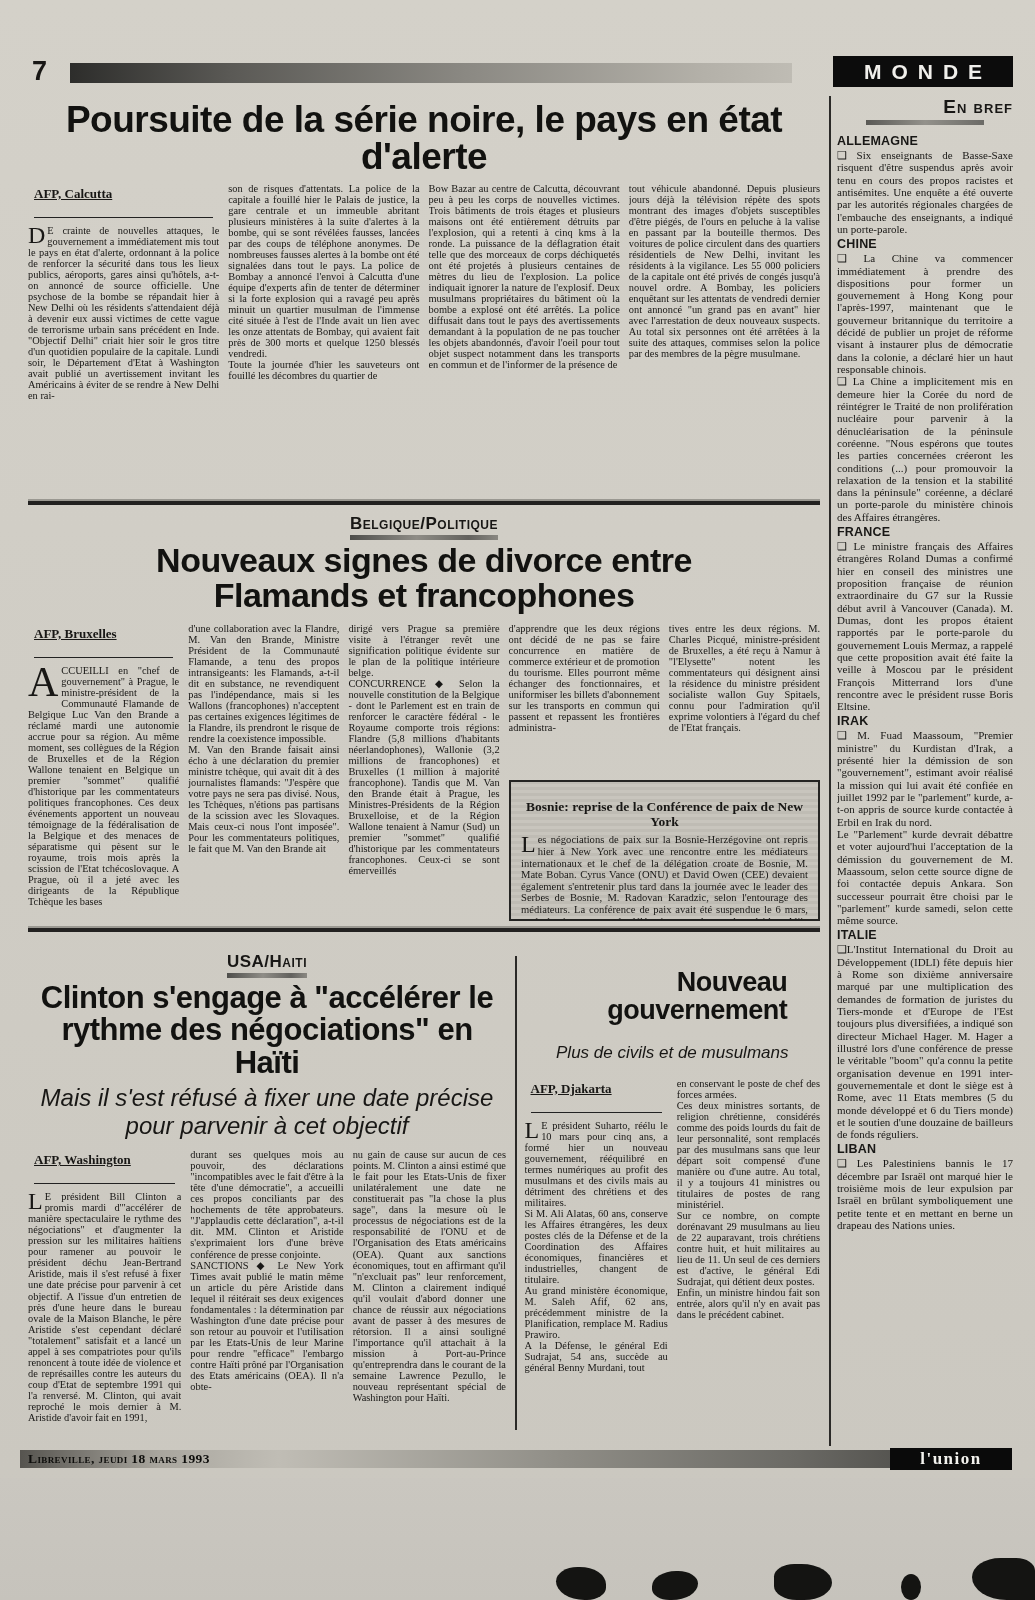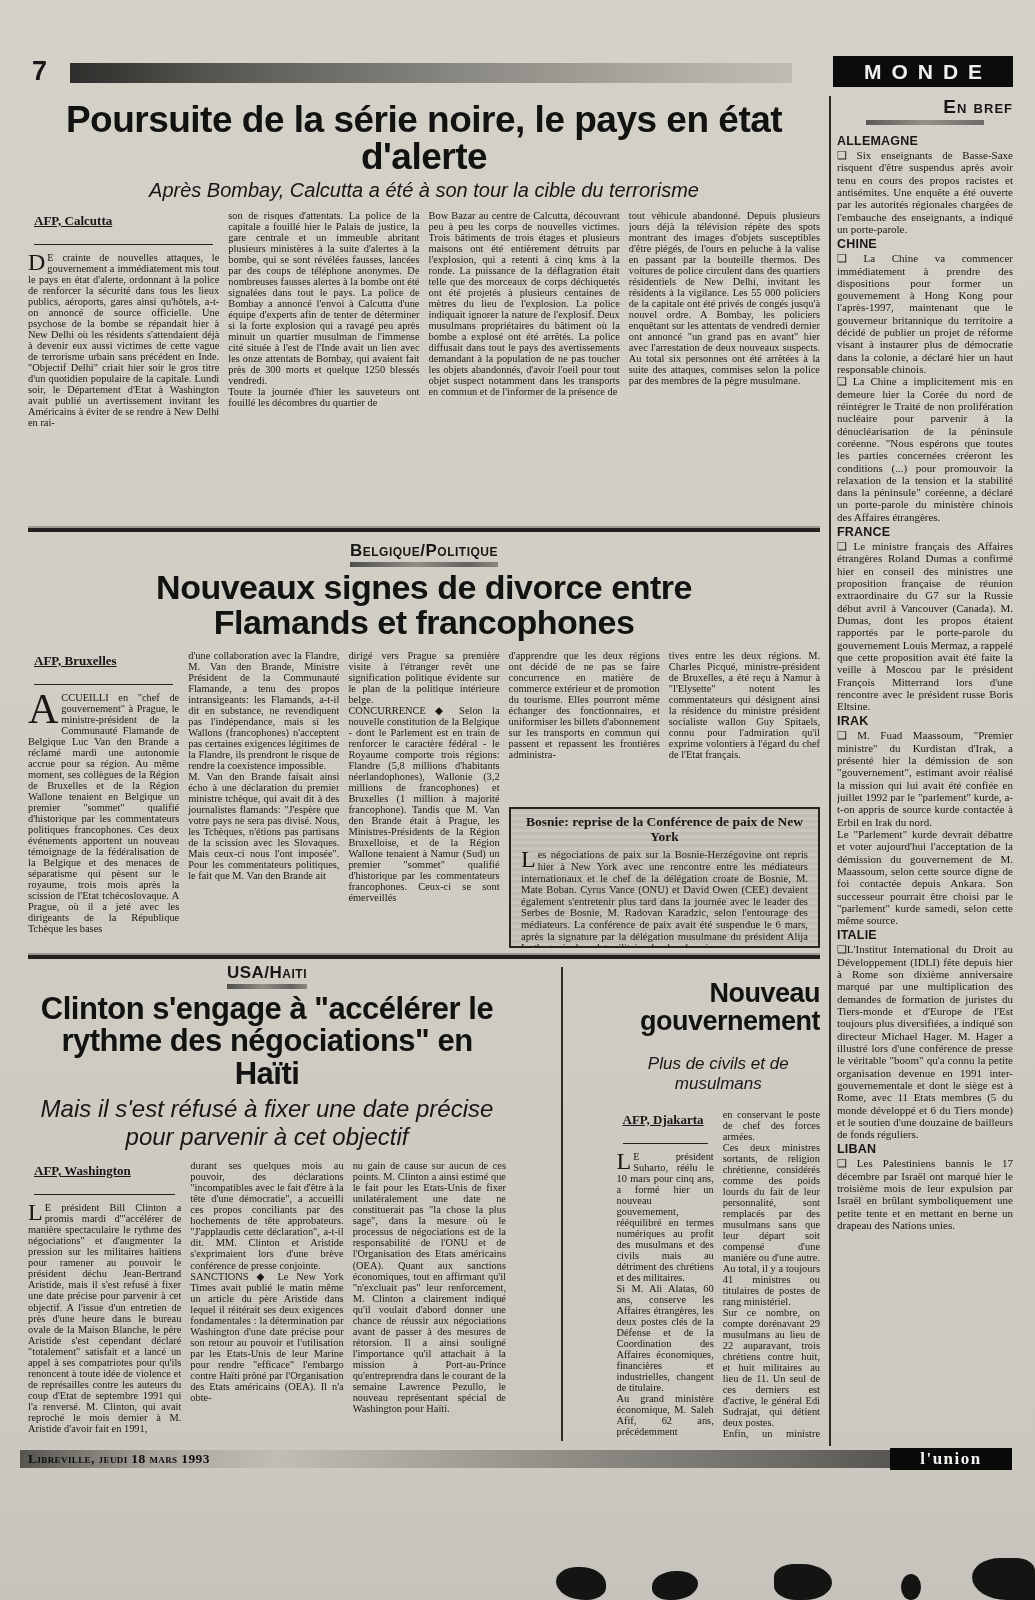--- a/index.html
+++ b/index.html
@@ -41,26 +41,26 @@
   .standfirst{font:bold italic 18.5px "Liberation Sans",sans-serif;text-align:right;
               line-height:1.23;padding-top:10px;letter-spacing:-.2px;}
   .h1-india{font-size:37px;line-height:1.0;margin:7px 0 4px;}
   .sub-india{font-size:20px;margin-bottom:2px;}
   
   .belgium{margin-top:9px;}
   .h1-belgium{font-size:34px;line-height:1.03;width:580px;margin:3px auto 10px;}
   .belgium-cols{position:relative;display:flex;gap:9px;height:300px;overflow:hidden;}
   .shortcol{height:148px;overflow:hidden;}
   .bosnia-box{position:absolute;left:481px;right:0;top:157px;bottom:2px;
-              border:2px solid #242422;padding:5px 10px 4px;overflow:hidden;
+              border:2px solid #242422;padding:17px 10px 4px;overflow:hidden;
               background:repeating-linear-gradient(0deg,#c8c5bd 0 3px,#bfbcb4 3px 6px);}
   .box-title{font:bold 13.5px "Liberation Serif",serif;text-align:center;line-height:1.12;margin-bottom:5px;}
   .box-body{font-size:10.6px;line-height:1.1;text-align:justify;}
   
-  .bottom-row{display:flex;margin-top:4px;height:478px;overflow:hidden;gap:46px;}
+  .bottom-row{display:flex;margin-top:20px;height:478px;overflow:hidden;}
   .haiti{width:478px;flex:none;}
   .bottom-vrule{width:1.5px;background:#2b2a28;margin:4px 8px 0 9px;flex:none;}
   .indonesia{flex:1;}
   .h1-haiti{font-size:31px;line-height:1.04;margin:4px 0 2px;}
   .sub-haiti{font-size:24px;line-height:1.18;margin:5px 0 9px;}
   .haiti-cols{display:flex;gap:9px;height:340px;overflow:hidden;}
   .h1-indo{font-size:27px;line-height:1.05;max-width:230px;margin:16px auto 4px;text-align:right;}
   .sub-indo{font-size:17px;margin:18px 0 15px;}
   .indo-cols{display:flex;gap:9px;height:330px;overflow:hidden;}
   
@@ -99,21 +99,20 @@
     <div class="topbar"></div>
     <div class="monde-box">MONDE</div>
   </div>
 
   <div class="content">
 
     <div class="leftzone">
 
       <div>
         <div class="headline h1-india">Poursuite de la série noire, le pays en état d'alerte</div>
-        <div class="subhead sub-india">Après Bombay, Calcutta a été à son tour la cible du terrorisme</div>
         <div class="india-cols">
           <div class="col">
             <div class="byline">AFP, Calcutta</div>
             <p class="bodytxt" style="margin:0;"><span class="dc2">D</span><span>E crainte de nouvelles attaques, le gouvernement a immédiatement mis tout le pays en état d'alerte, ordonnant à la police de renforcer la sécurité dans tous les lieux publics, aéroports, gares ainsi qu'hôtels, a-t-on annoncé de source officielle. Une psychose de la bombe se répandait hier à New Delhi où les résidents s'attendaient déjà à devenir eux aussi victimes de cette vague de terrorisme urbain sans précédent en Inde. "Objectif Delhi" criait hier soir le gros titre d'un quotidien populaire de la capitale. Lundi soir, le Département d'Etat à Washington avait publié un avertissement invitant les Américains à éviter de se rendre à New Delhi en rai-</span></p>
           </div>
           <div class="col bodytxt multi">son de risques d'attentats. La police de la capitale a fouillé hier le Palais de justice, la gare centrale et un immeuble abritant plusieurs ministères à la suite d'alertes à la bombe, qui se sont révélées fausses, lancées par des coups de téléphone anonymes. De nombreuses fausses alertes à la bombe ont été signalées dans tout le pays. La police de Bombay a annoncé l'envoi à Calcutta d'une équipe d'experts afin de tenter de déterminer si la forte explosion qui a ravagé peu après minuit un quartier musulman de l'immense cité située à l'est de l'Inde avait un lien avec les onze attentats de Bombay, qui avaient fait près de 300 morts et quelque 1250 blessés vendredi.
 Toute la journée d'hier les sauveteurs ont fouillé les décombres du quartier de</div>
           <div class="col bodytxt">Bow Bazar au centre de Calcutta, découvrant peu à peu les corps de nouvelles victimes. Trois bâtiments de trois étages et plusieurs maisons ont été entièrement détruits par l'explosion, qui a retenti à cinq kms à la ronde. La puissance de la déflagration était telle que des morceaux de corps déchiquetés ont été projetés à plusieurs centaines de mètres du lieu de l'explosion. La police indiquait ignorer la nature de l'explosif. Deux musulmans propriétaires du bâtiment où la bombe a explosé ont été arrêtés. La police diffusait dans tout le pays des avertissements demandant à la population de ne pas toucher les objets abandonnés, d'avoir l'oeil pour tout objet suspect notamment dans les transports en commun et de l'informer de la présence de</div>
           <div class="col bodytxt">tout véhicule abandonné. Depuis plusieurs jours déjà la télévision répète des spots montrant des images d'objets susceptibles d'être piégés, de l'ours en peluche à la valise en passant par la bouteille thermos. Des voitures de police circulent dans des quartiers résidentiels de New Delhi, invitant les résidents à la vigilance. Les 55 000 policiers de la capitale ont été privés de congés jusqu'à nouvel ordre. A Bombay, les policiers enquêtant sur les attentats de vendredi dernier ont annoncé "un grand pas en avant" hier avec l'arrestation de deux nouveaux suspects. Au total six personnes ont été arrêtées à la suite des attaques, commises selon la police par des membres de la pègre musulmane.</div>
         </div>

